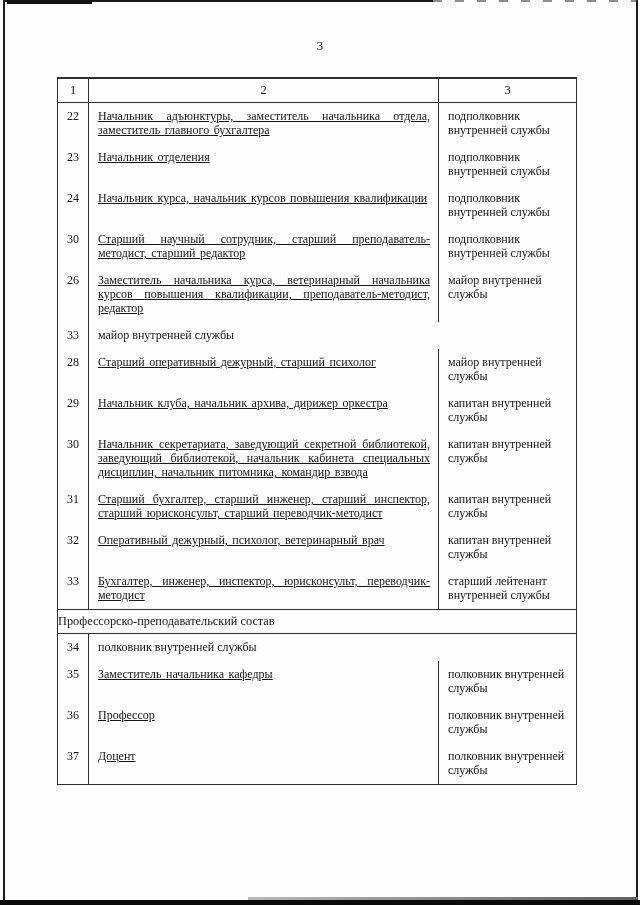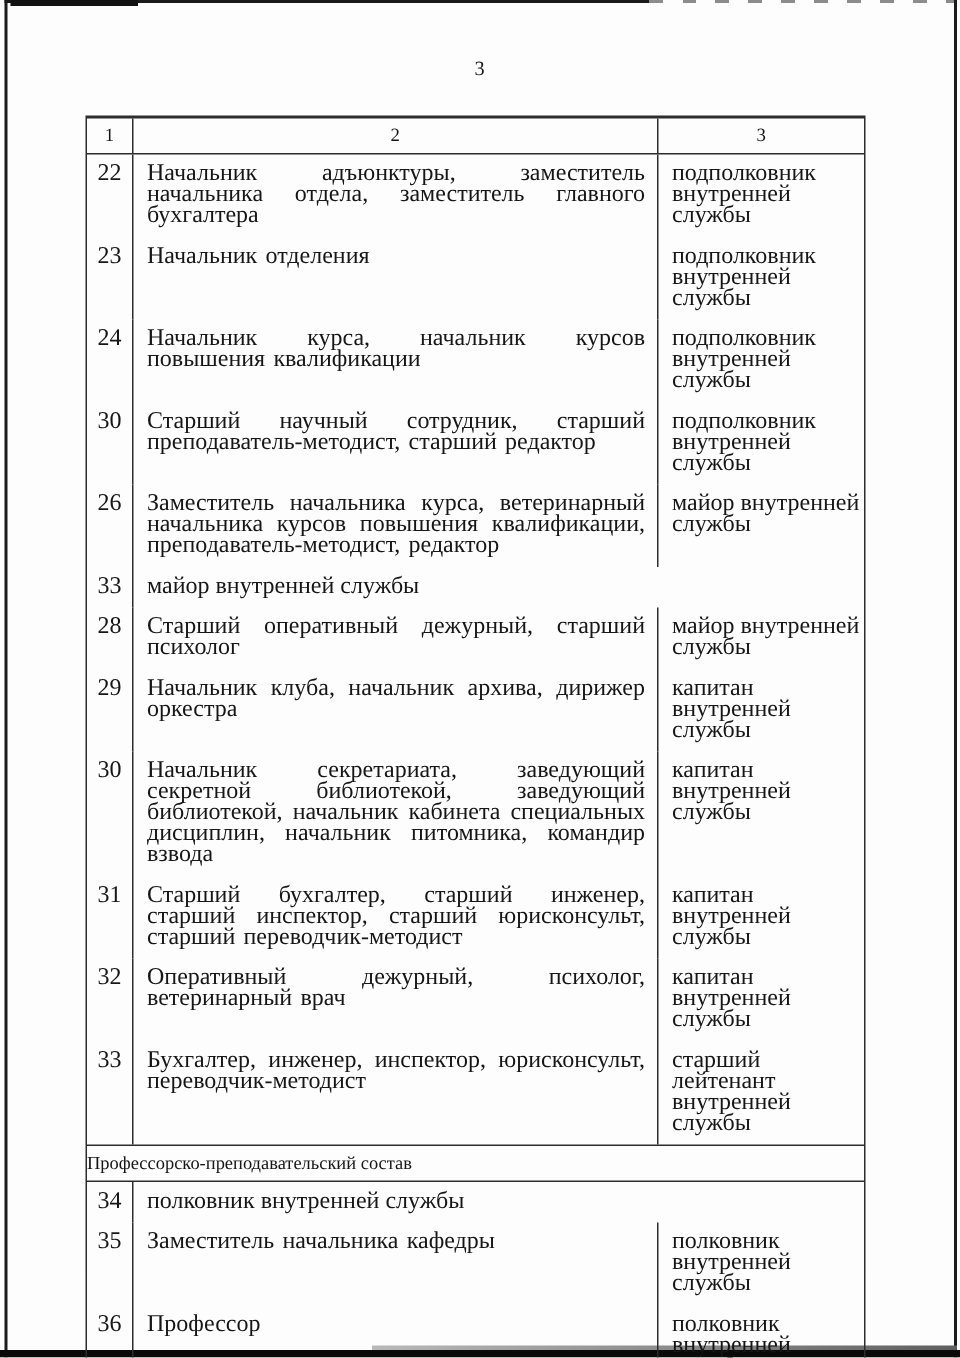--- a/index.html
+++ b/index.html
@@ -70,32 +70,33 @@
   .c2 { width: 350px; flex: none; border-right: 1.4px solid #2d2d2d; }
   .c3 { flex: 1; }
   .header-row { border-bottom: 1.6px solid #2d2d2d; }
   .header-row .cell {
     text-align: center;
     font-size: 12.5px;
     padding: 3px 0 4px 0;
     line-height: 16px;
   }
   .body-row .cell {
-    font-size: 16px;
+    font-size: 12px;
     line-height: 14px;
     padding-top: 6px;
     padding-bottom: 7px;
   }
   .num { text-align: center; }
   .pos {
     text-align: justify;
     text-align-last: left;
     padding-left: 9px;
     padding-right: 8px;
     word-spacing: 1.5px;
+    text-decoration: underline;
   }
   .rank {
     padding-left: 9px;
     padding-right: 2px;
     font-family: Liberation Serif, serif;
   }
   .section-row {
     border-top: 1.6px solid #2d2d2d;
     border-bottom: 1.6px solid #2d2d2d;
     text-align: left;

